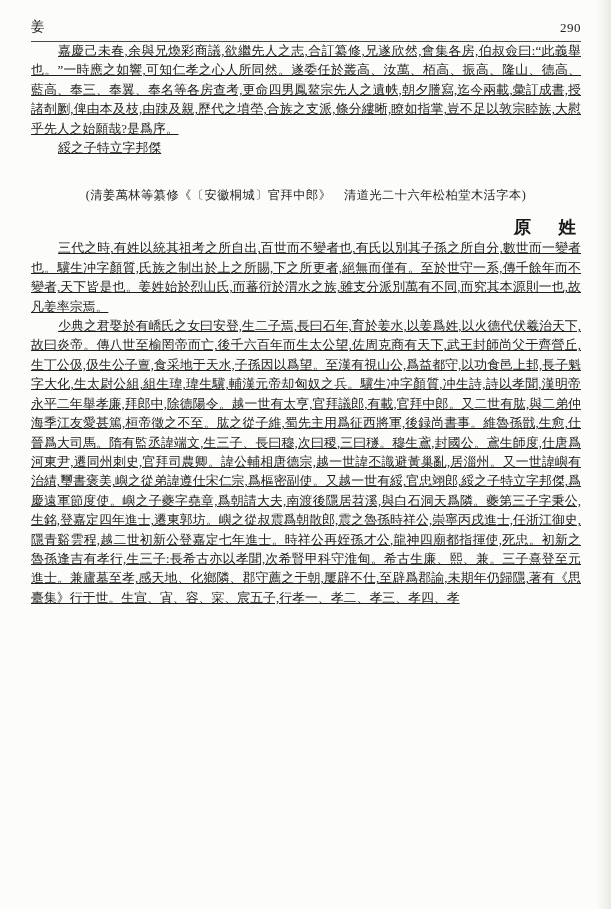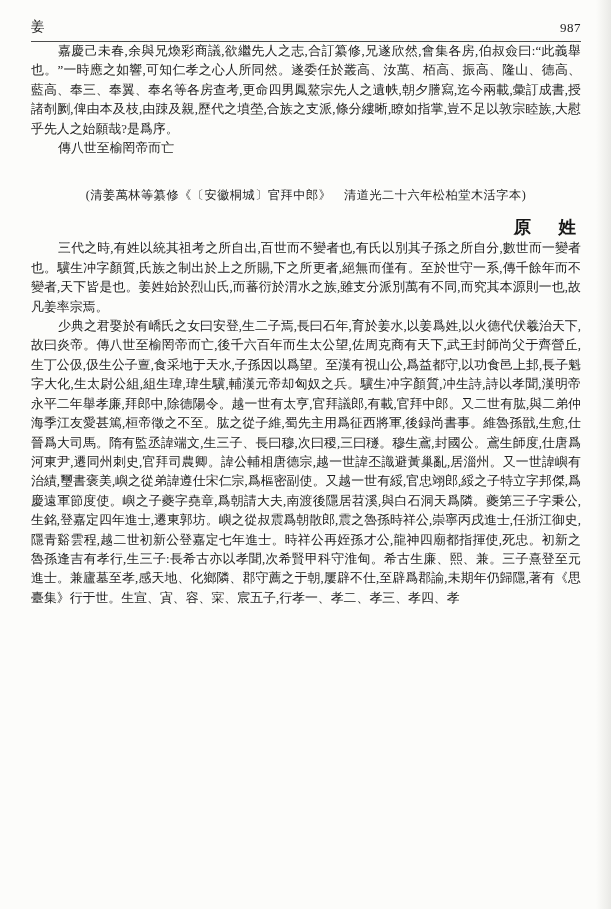--- a/index.html
+++ b/index.html
@@ -14,47 +14,47 @@
     display:flex;justify-content:space-between;align-items:flex-end;
     padding-bottom:5px;border-bottom:1.6px solid #4c4c4c;
   }
   .running-title{font-size:13.5px;letter-spacing:1px;}
   .page-number{font-size:13px;letter-spacing:0.5px;}
   .body-text p{
     margin:0;font-size:12.9px;line-height:19.4px;
     text-align:justify;word-break:break-all;
   }
   .first-para{margin-top:12px;}
-  .indent{text-indent:2.1em;}
+  .indent{text-indent:2.1em;text-decoration:underline;}
   .signature{margin-top:0;}
   .source-note{
     margin-top:29px;text-align:center;font-size:12.2px;
     color:#242424;letter-spacing:0.5px;
   }
   .section-title{
     margin-top:11px;text-align:right;font-size:17.5px;
     font-weight:bold;letter-spacing:5px;color:#161616;
   }
   .sec-p1{margin-top:22px;}
   .sec-p2{margin-top:31px;}
 </style>
 </head>
 <body>
 
 <div class="page">
   <div class="inner">
 
     <div class="header-row">
       <span class="running-title">姜</span>
-      <span class="page-number">987</span>
+      <span class="page-number">290</span>
     </div>
 
     <div class="body-text">
       <p class="indent">嘉慶己未春,余與兄煥彩商議,欲繼先人之志,合訂纂修,兄遂欣然,會集各房,伯叔僉曰:“此義舉也。”一時應之如響,可知仁孝之心人所同然。遂委任於叢高、汝萬、栢高、振高、隆山、德高、藍高、奉三、奉翼、奉名等各房查考,更命四男鳳鰲宗先人之遺帙,朝夕謄寫,迄今兩載,彙訂成書,授諸剞劂,俾由本及枝,由踈及親,歷代之墳塋,合族之支派,條分縷晰,瞭如指掌,豈不足以敦宗睦族,大慰乎先人之始願哉?是爲序。</p>
-      <p class="indent signature">傳八世至榆罔帝而亡</p>
+      <p class="indent signature">綏之子特立字邦傑</p>
     </div>
 
     <div class="source-note">(清姜萬林等纂修《〔安徽桐城〕官拜中郎》　清道光二十六年松柏堂木活字本)</div>
 
     <div class="section-title">原　姓</div>
 
     <div class="body-text">
       <p class="indent sec-p1">三代之時,有姓以統其祖考之所自出,百世而不變者也,有氏以別其子孫之所自分,數世而一變者也。驥生冲字顏質,氏族之制出於上之所賜,下之所更者,絕無而僅有。至於世守一系,傳千餘年而不變者,天下皆是也。姜姓始於烈山氏,而蕃衍於渭水之族,雖支分派別萬有不同,而究其本源則一也,故凡姜率宗焉。</p>
       <p class="indent sec-p2">少典之君娶於有嶠氏之女曰安登,生二子焉,長曰石年,育於姜水,以姜爲姓,以火德代伏羲治天下,故曰炎帝。傳八世至榆罔帝而亡,後千六百年而生太公望,佐周克商有天下,武王封師尚父于齊營丘,生丁公伋,伋生公子亶,食采地于天水,子孫因以爲望。至漢有視山公,爲益都守,以功食邑上邽,長子魁字大化,生太尉公組,組生瑋,瑋生驥,輔漢元帝却匈奴之兵。驥生冲字顏質,冲生詩,詩以孝聞,漢明帝永平二年舉孝廉,拜郎中,除德陽令。越一世有太亨,官拜議郎,有載,官拜中郎。又二世有肱,與二弟仲海季江友愛甚篤,桓帝徵之不至。肱之從子維,蜀先主用爲征西將軍,後録尚書事。維魯孫戩,生愈,仕晉爲大司馬。隋有監丞諱端文,生三子、長曰穆,次曰稷,三曰穟。穆生鳶,封國公。鳶生師度,仕唐爲河東尹,遷同州刺史,官拜司農卿。諱公輔相唐德宗,越一世諱丕識避黃巢亂,居淄州。又一世諱嶼有治績,璽書褒美,嶼之從弟諱遵仕宋仁宗,爲樞密副使。又越一世有綏,官忠翊郎,綏之子特立字邦傑,爲慶遠軍節度使。嶼之子夔字堯章,爲朝請大夫,南渡後隱居苕溪,與白石洞天爲隣。夔第三子字秉公,生銘,登嘉定四年進士,遷東郭坊。嶼之從叔震爲朝散郎,震之魯孫時祥公,崇寧丙戌進士,任浙江御史,隱青谿雲程,越二世初新公登嘉定七年進士。時祥公再姪孫才公,龍神四廟都指揮使,死忠。初新之魯孫逢吉有孝行,生三子:長希古亦以孝聞,次希賢甲科守淮甸。希古生廉、熙、兼。三子熹登至元進士。兼廬墓至孝,感天地、化鄉隣、郡守薦之于朝,屢辟不仕,至辟爲郡諭,未期年仍歸隱,著有《思臺集》行于世。生宣、寊、容、寀、宸五子,行孝一、孝二、孝三、孝四、孝</p>
     </div>

